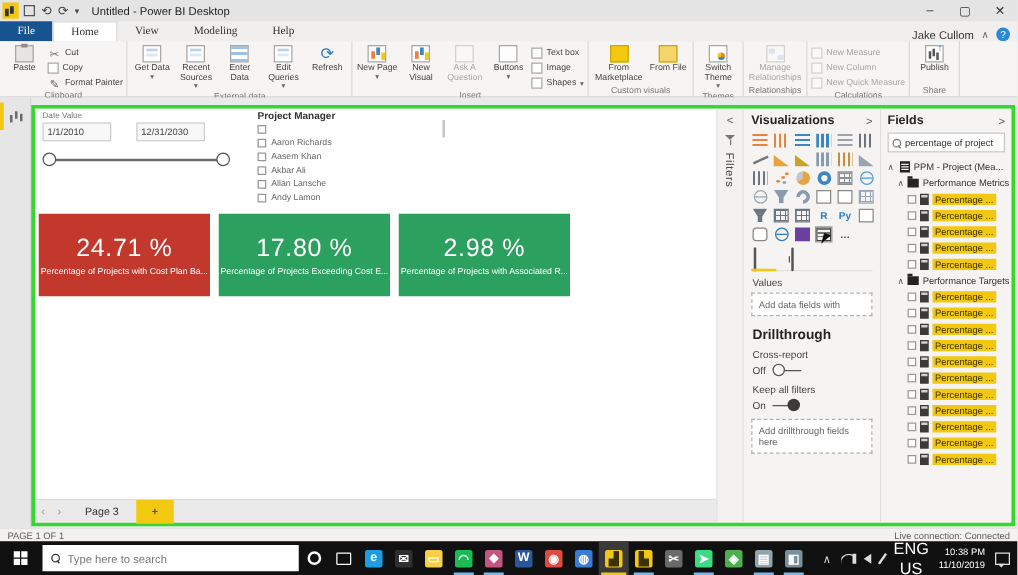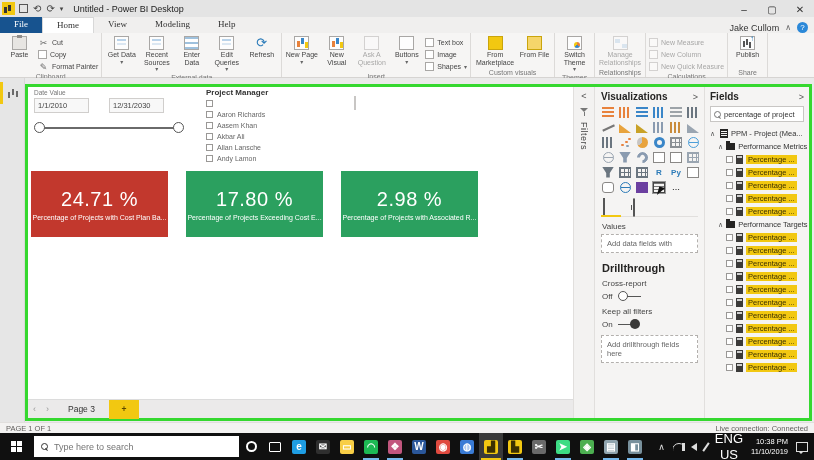--- a/index.html
+++ b/index.html
@@ -78,21 +78,21 @@
   .slider .knob { position:absolute; top:0; width:11px; height:11px; border:1.5px solid #555; border-radius:50%; background:#fff; }
   .slider .knob.left { left:0; } .slider .knob.right { right:0; }
 
   .pmlist { position:absolute; left:178px; top:1px; width:130px; }
   .pm-title { font-size:8px; font-weight:bold; color:#333; }
   .pm-row { display:flex; align-items:center; gap:4px; height:10px; margin-top:1px; }
   .cb { width:7px; height:7px; border:1px solid #9a9896; background:#fff; flex:0 0 auto; }
   .pm-label { font-size:7px; color:#666; white-space:nowrap; }
   .pm-scroll { position:absolute; right:-20px; top:8px; width:2px; height:14px; background:#c8c6c4; }
 
-  .cards { position:absolute; left:3px; top:84px; display:flex; gap:18px; }
+  .cards { position:absolute; left:3px; top:84px; display:flex; gap:7px; }
   .card { width:137px; height:66px; color:#fff; display:flex; flex-direction:column; align-items:center; justify-content:center; }
   .card .val { font-size:20px; letter-spacing:0.5px; }
   .card .lbl { font-size:7px; margin-top:3px; white-space:nowrap; }
 
   
   .filters-strip { width:22px; background:#f3f2f1; border-left:1px solid #e1dfdd; border-right:1px solid #e1dfdd; display:flex; flex-direction:column; align-items:center; padding-top:4px; gap:6px; }
   .fs-chev { font-size:9px; color:#555; }
   .funnel-ic { width:9px; height:9px; position:relative; }
   .funnel-ic::before { content:""; position:absolute; top:1px; left:0; border-left:4.5px solid transparent; border-right:4.5px solid transparent; border-top:4px solid #777; }
   .funnel-ic::after { content:""; position:absolute; top:5px; left:4px; width:1.5px; height:4px; background:#777; }

